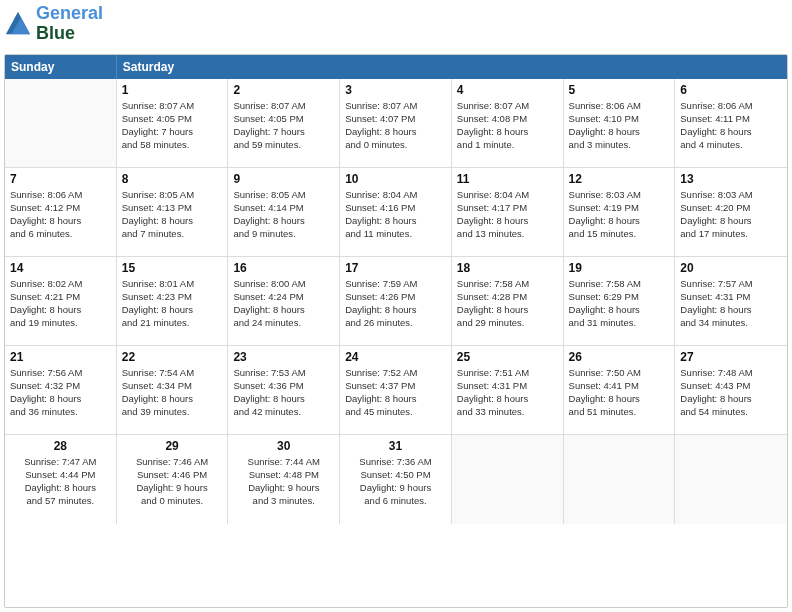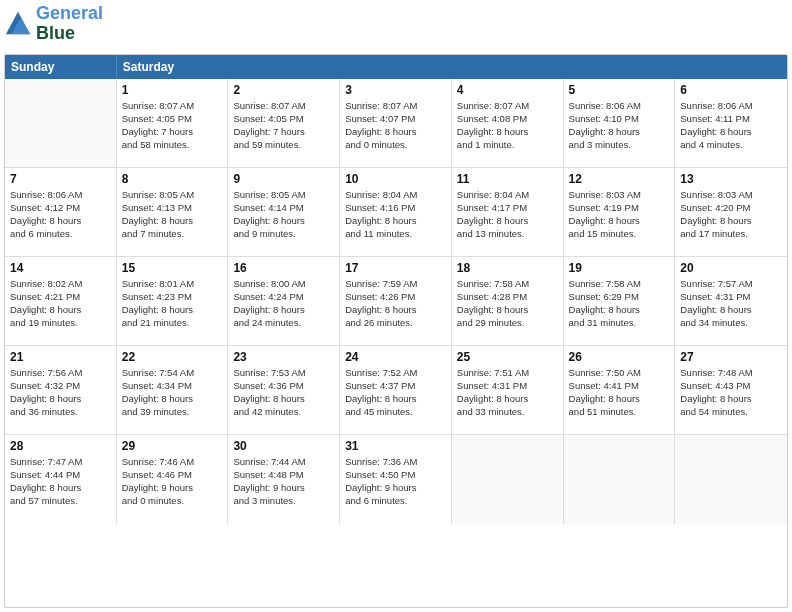--- a/index.html
+++ b/index.html
@@ -79,20 +79,21 @@
       display: grid;
       grid-template-rows: repeat(5, 1fr);
     }
     .cal-row {
       display: grid;
       grid-template-columns: repeat(7, 1fr);
       border-bottom: 1px solid #ddd;
     }
     .cal-row:last-child {
       border-bottom: none;
+      text-align: center;
     }
     .cal-cell {
       border-right: 1px solid #ddd;
       padding: 4px 5px;
       font-size: 10px;
       color: #333;
       min-height: 88px;
       vertical-align: top;
       background: #fff;
     }

